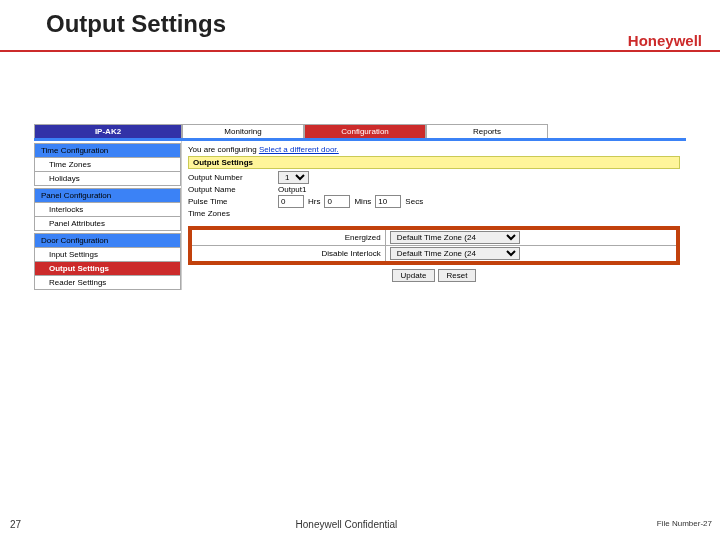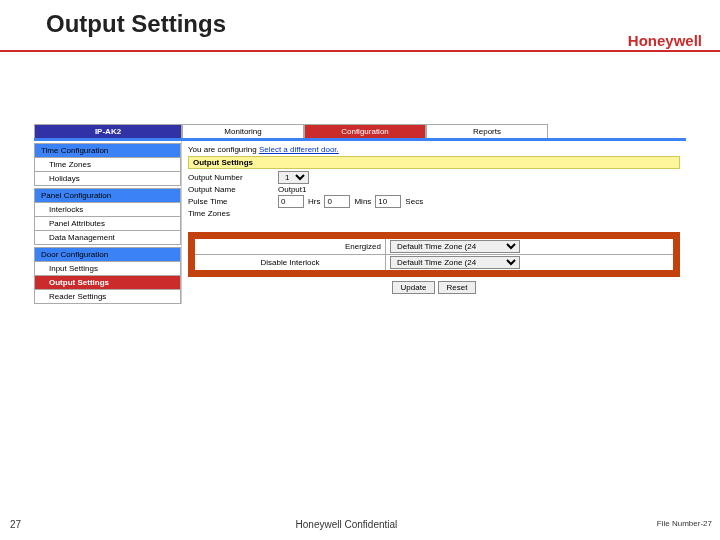--- a/index.html
+++ b/index.html
@@ -17,21 +17,21 @@
   .sidebar{width:148px;border-right:1px solid #ccc}
   .side-head{border:1px solid #aaa;background:#3b82f6;padding:2px 6px;font-weight:400;margin-top:2px}
   .side-item{border:1px solid #aaa;border-top:none;padding:2px 4px 2px 14px;cursor:pointer}
   .side-item.sel{background:#cc2b2b;color:#fff;font-weight:700}
   .main{flex:1;padding:2px 6px}
   .cfg-line{padding:2px 0}
   .cfg-link{color:#0033cc;text-decoration:underline;cursor:pointer}
   .section-bar{background:#fff59a;border:1px solid #caca55;padding:1px 4px;font-weight:700;margin-bottom:2px}
   .form-row{display:flex;align-items:center;margin:1px 0}
   .form-row .lbl{width:90px}
-  table.inner{width:100%;border:7px solid #c2410c;border-collapse:collapse;margin-top:14px}
+  table.inner{width:100%;border:4px solid #c2410c;border-collapse:collapse;margin-top:8px}
   table.inner td{border:1px solid #aaa;padding:1px 4px}
   input[type=text],select{font-size:8px;border:1px solid #888;height:13px;padding:0 2px}
   .sm{width:26px}
   .btns{text-align:center;margin-top:4px}
   .btn{font-size:8px;border:1px solid #888;background:#eee;padding:1px 8px;cursor:pointer}
   .footer{position:absolute;bottom:10px;left:0;right:0;display:flex;align-items:flex-start;font-size:10px;color:#333}
   .footer .pg{width:36px;text-align:left;padding-left:10px}
   .footer .conf{flex:1;text-align:center}
   .footer .fn{padding-right:8px;font-size:8px}
 </style>
@@ -50,21 +50,20 @@
     <div class="tab nav">Reports</div>
   </div>
   <div class="two-col">
     <div class="sidebar">
       <div class="side-head">Time Configuration</div>
       <div class="side-item">Time Zones</div>
       <div class="side-item">Holidays</div>
       <div class="side-head">Panel Configuration</div>
       <div class="side-item">Interlocks</div>
       <div class="side-item">Panel Attributes</div>
-      <div class="side-item">Data Management</div>
       <div class="side-head">Door Configuration</div>
       <div class="side-item">Input Settings</div>
       <div class="side-item sel">Output Settings</div>
       <div class="side-item">Reader Settings</div>
     </div>
     <div class="main">
       <div class="cfg-line">
         <span>You are configuring </span>
         <span class="cfg-link">Select a different door.</span>
       </div>
@@ -97,21 +96,21 @@
         <tbody>
             <tr>
           <td style="width:40%;text-align:right">Energized</td>
           <td>
             <select style="width:130px">
               <option>Default Time Zone (24</option>
             </select>
           </td>
         </tr>
         <tr>
-          <td style="text-align:center">Disable Interlock</td>
+          <td style="text-align:right">Disable Interlock</td>
           <td>
             <select style="width:130px">
               <option>Default Time Zone (24</option>
             </select>
           </td>
         </tr>
       </tbody>
         </table>
 
       <div class="btns">

